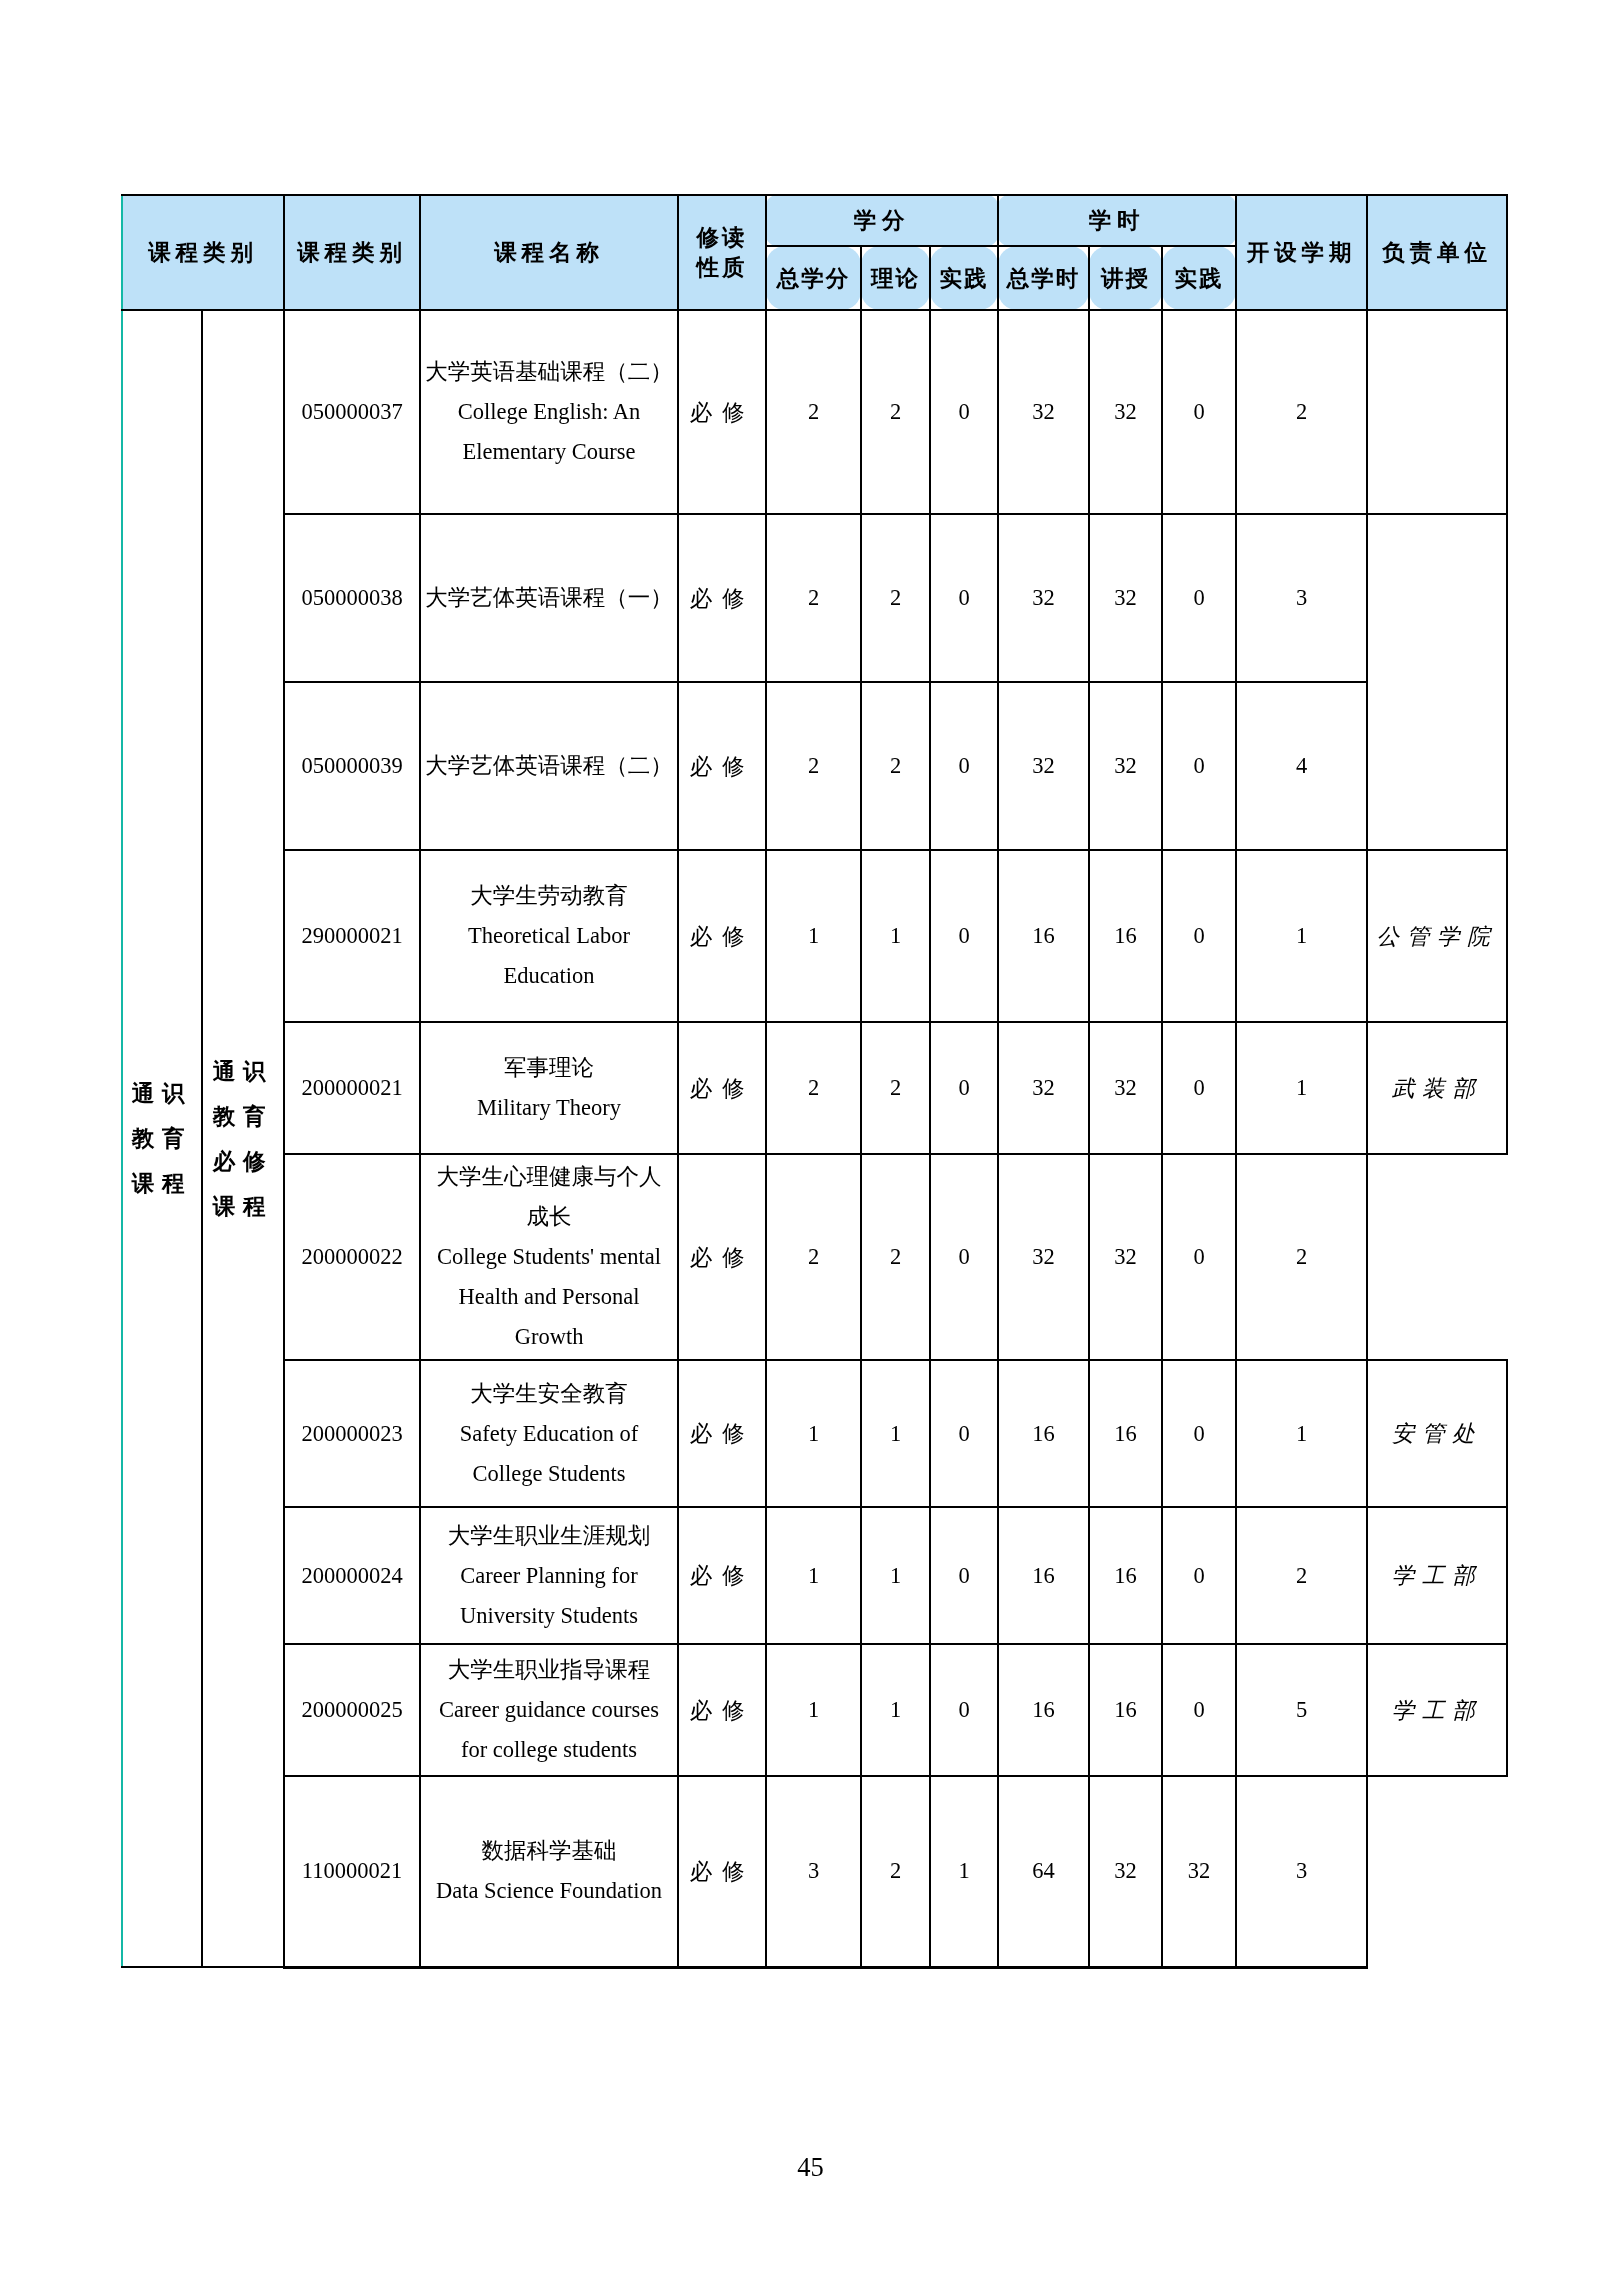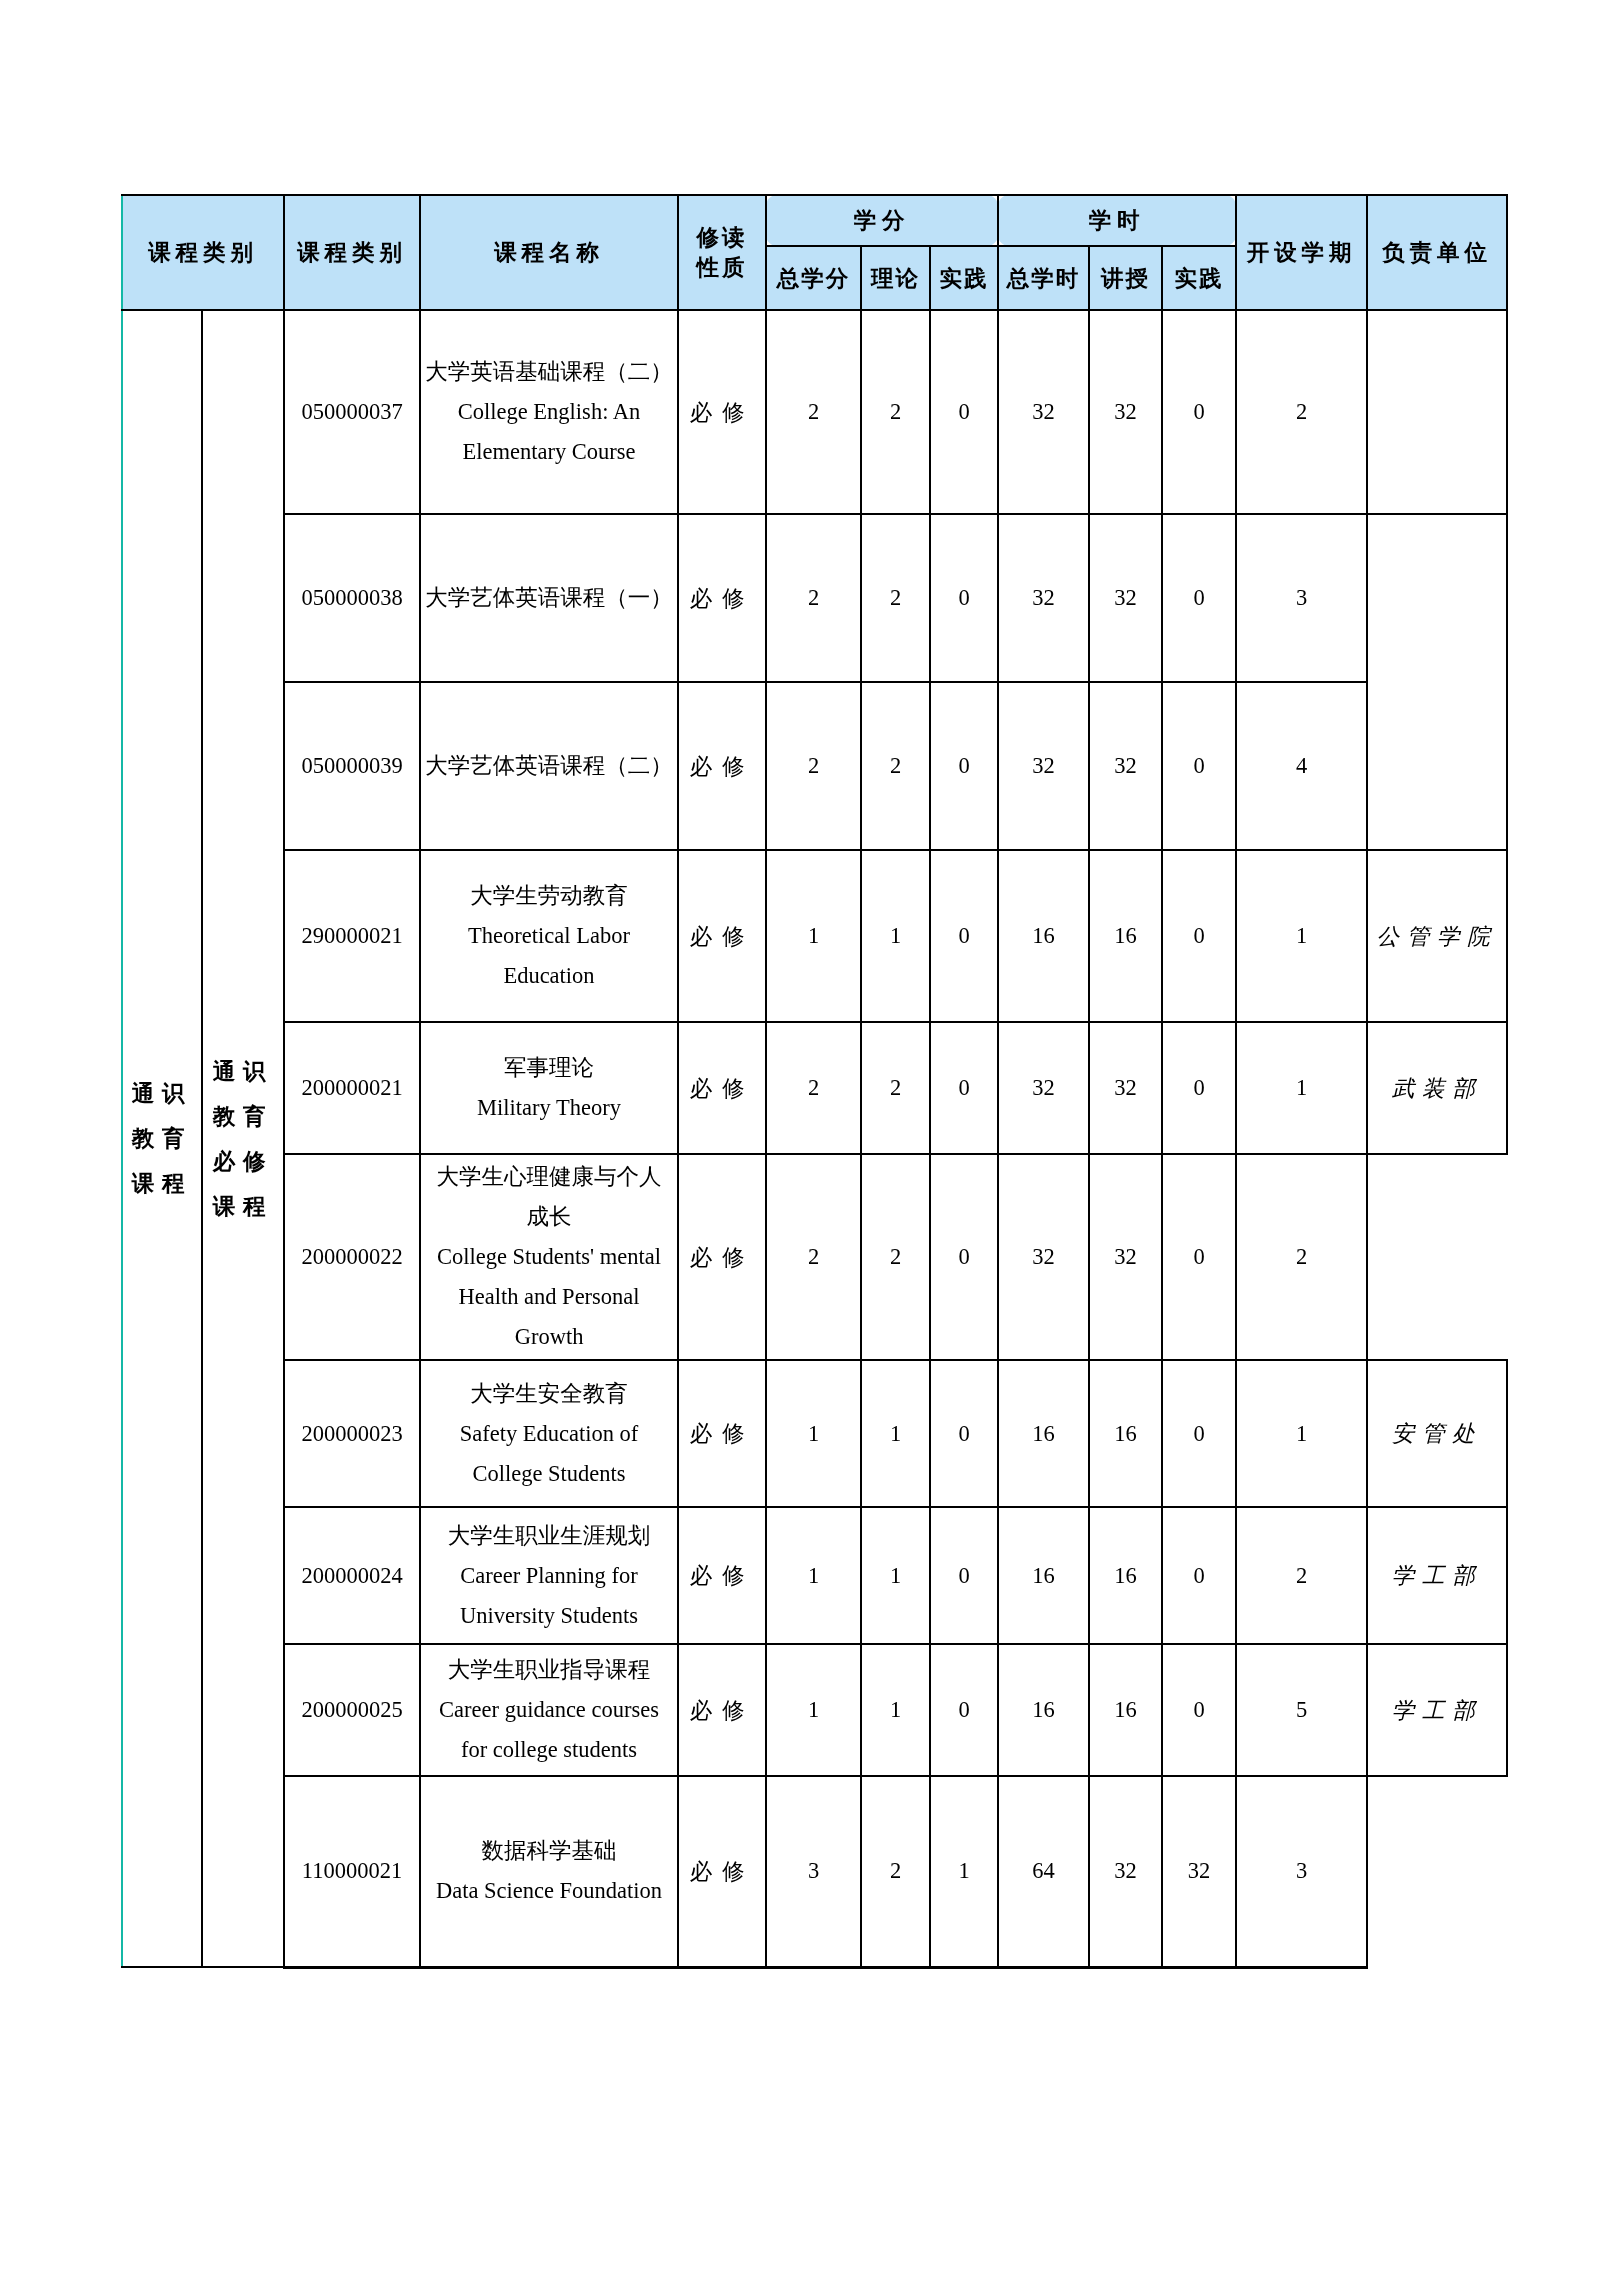--- a/index.html
+++ b/index.html
@@ -17,21 +17,21 @@
     font-size:22.5px;
   }
   
   td.bl{border-left:2px solid #14b8a6;}
   tr.hA td{border-top:2.9px solid #000;}
   
   td.th{
     background:#BEE1F8;font-weight:600;font-size:21.6px;letter-spacing:4.9px;
   }
   td.thg{letter-spacing:5.9px;border-radius:11px;}
-  td.thsub{font-size:20.6px;letter-spacing:2px;}
+  td.thsub{font-size:20.6px;letter-spacing:2px;border-radius:19px;}
   td.thn{font-size:20.6px;letter-spacing:2.9px;line-height:30px;margin-left:32px;}
   
   td.cat{font-size:21.6px;font-weight:600;letter-spacing:7.8px;line-height:45px;}
   
   td.code{font-size:22.5px;}
   td.name{
     text-align:left;padding:3.9px 3.9px 3.9px 8.8px;font-size:20.6px;line-height:40px;
   }
   td.nature{font-size:21.6px;letter-spacing:9.8px;}
   td.num{font-size:22.5px;}
@@ -274,14 +274,15 @@
       <td class="num">1</td>
       <td class="num">64</td>
       <td class="num">32</td>
       <td class="num">32</td>
       <td class="num">3</td>
       <td class="unit no-rb"></td>
     </tr>
   </tbody>
     </table>
 
+  <div class="pageno">45</div>
 </div>
 
 
 </body></html>

